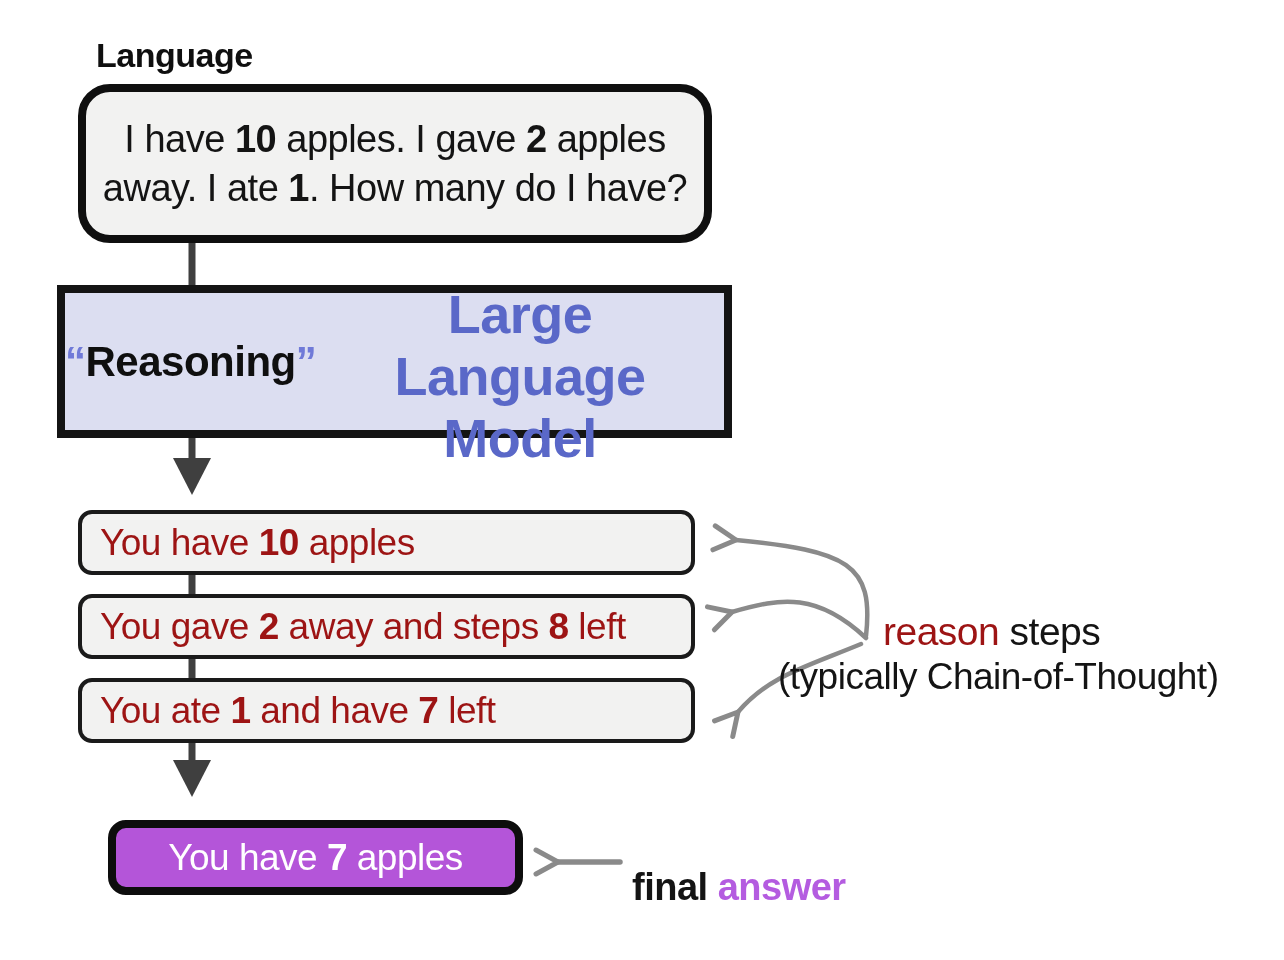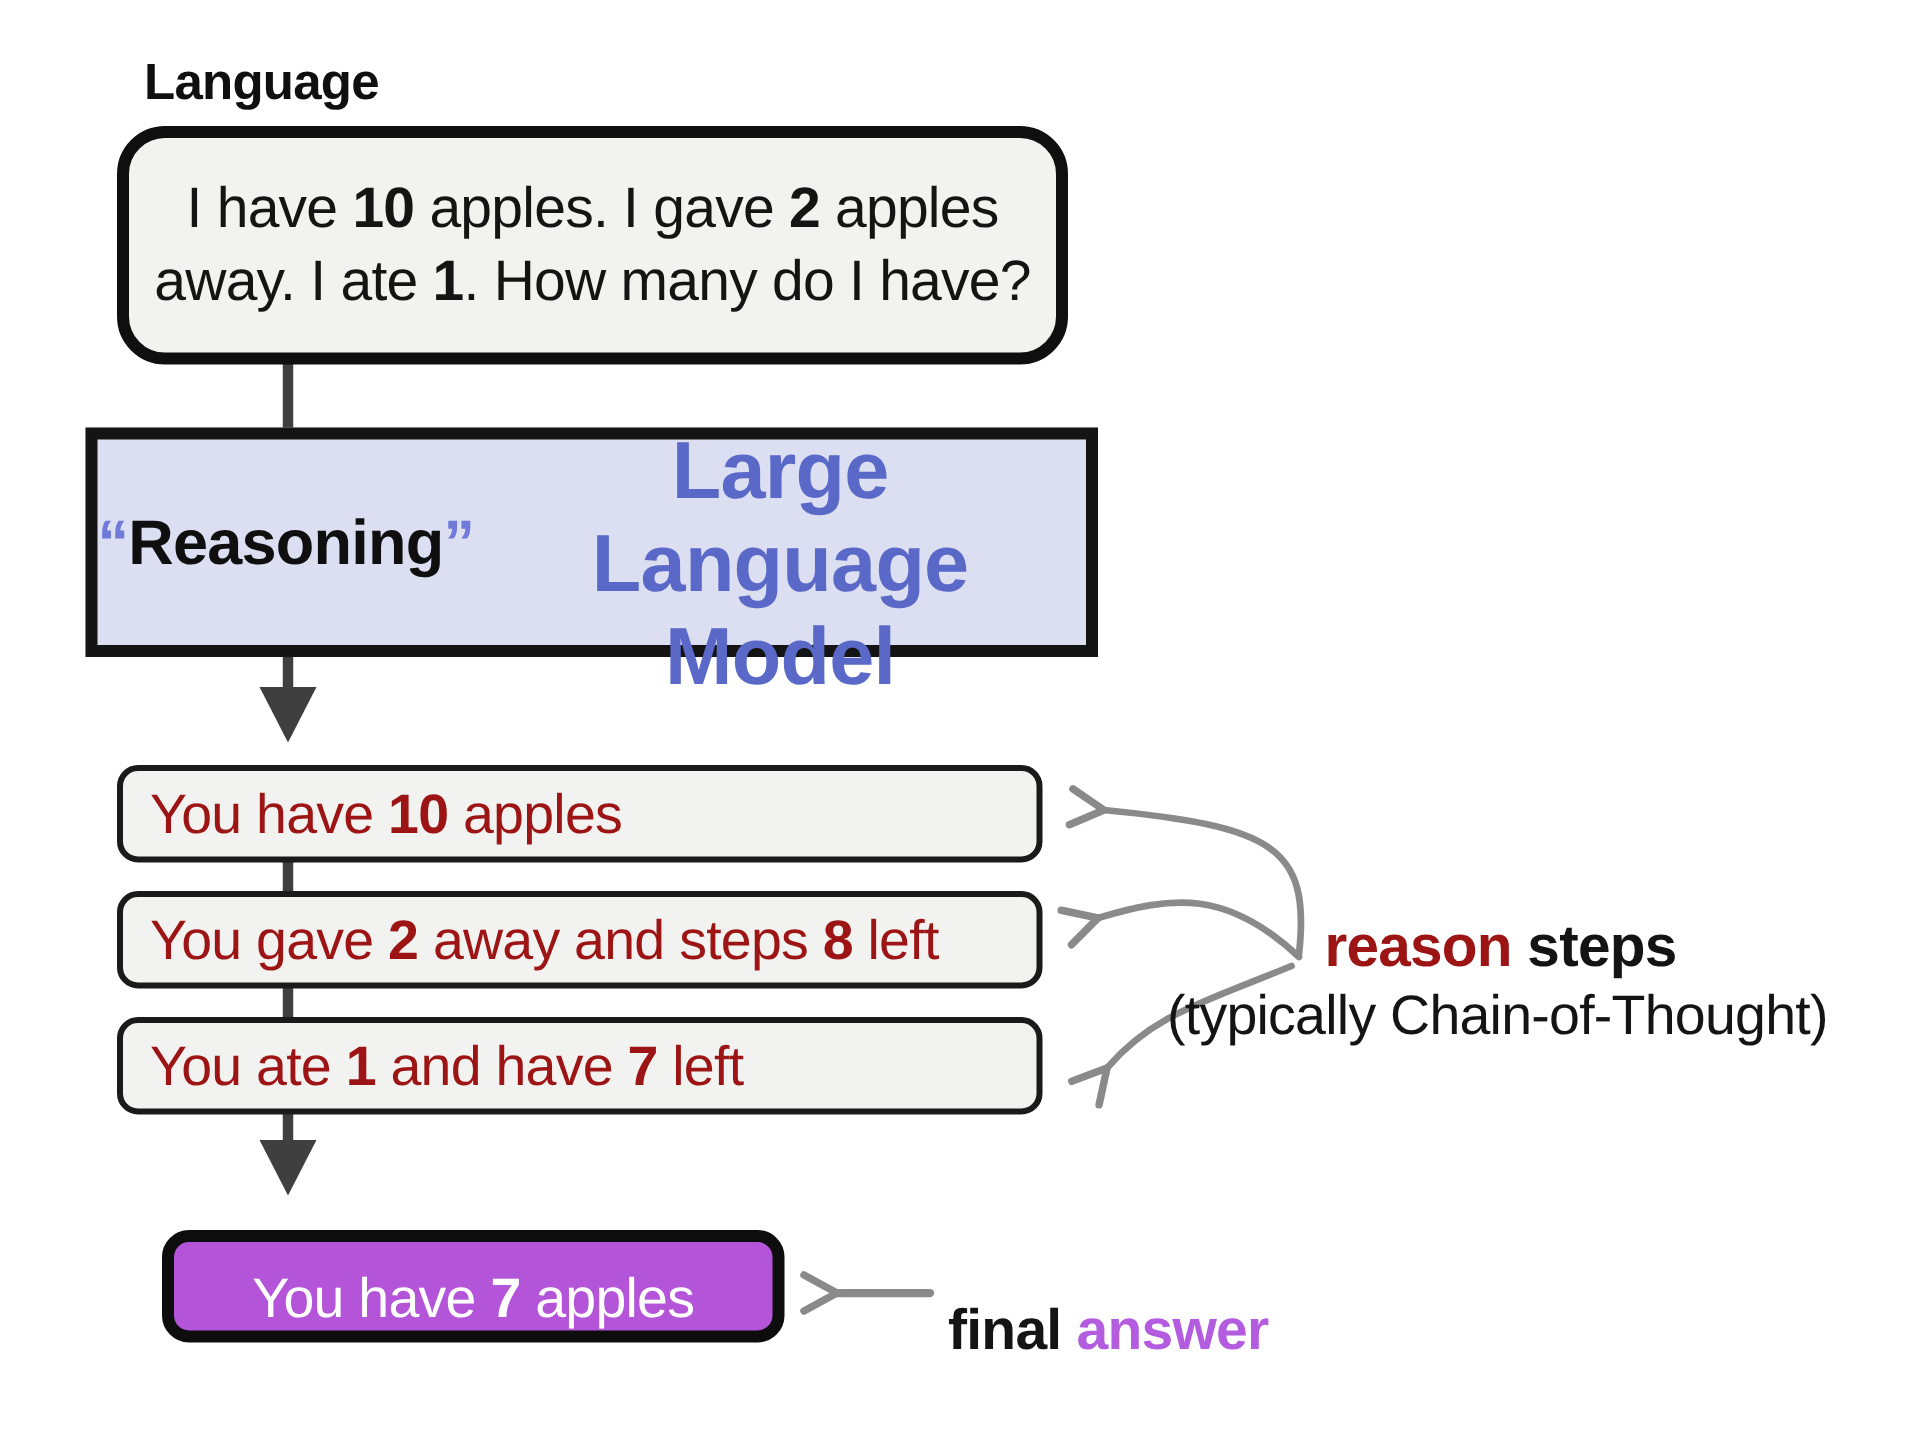--- a/index.html
+++ b/index.html
@@ -59,26 +59,26 @@
   }
   .step-1 { top: 510px; }
   .step-2 { top: 594px; }
   .step-3 { top: 678px; }
 
   .final-box {
     left: 108px; top: 820px; width: 415px; height: 75px;
     background: #b455d9;
     border: 8px solid #0d0d0d;
     border-radius: 18px;
-    display: flex; align-items: flex-end; justify-content: center;
+    display: flex; align-items: center; justify-content: center;
     font-size: 37px; font-weight: 500; color: #ffffff;
   }
   .reason-steps-label {
     left: 883px; top: 610px;
-    font-size: 39px; font-weight: 700; color: #141414;
+    font-size: 39px; font-weight: 400; color: #141414;
     white-space: nowrap;
   }
   .cot-subtitle {
     left: 778px; top: 656px;
     font-size: 37px; color: #141414;
     white-space: nowrap;
   }
   .final-answer-label {
     left: 632px; top: 866px;
     font-size: 38px; font-weight: 800; color: #141414;

